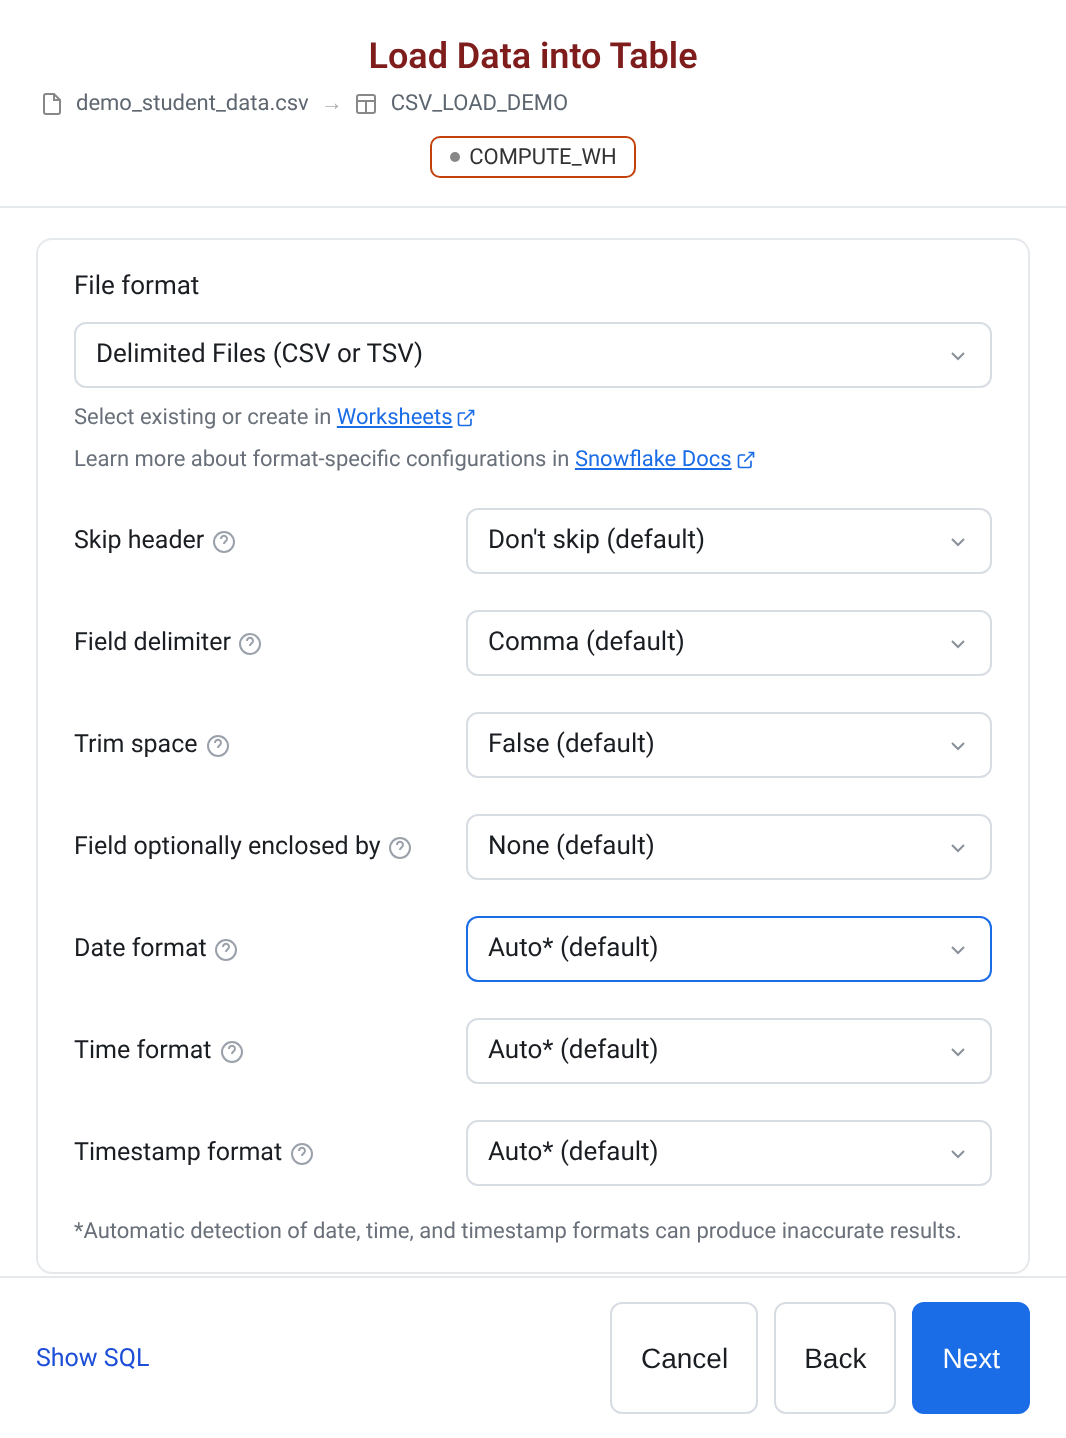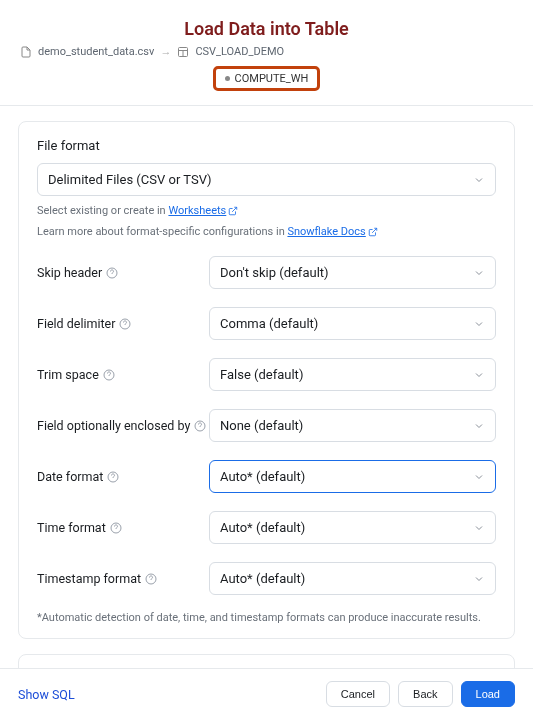--- a/index.html
+++ b/index.html
@@ -39,21 +39,21 @@
       color: #aaa;
     }
     .breadcrumb .bc-icon {
       display: inline-flex;
       vertical-align: middle;
     }
     .chip {
       display: inline-flex;
       align-items: center;
       gap: 5px;
-      border: 3px solid #c2410c;
+      border: 1px solid #c2410c;
       border-radius: 5px;
       font-size: 11px;
       padding: 3px 9px;
       color: #333;
       background: #fff;
     }
     .chip .dot {
       width: 5px;
       height: 5px;
       border-radius: 50%;
@@ -107,20 +107,21 @@
       text-decoration: underline;
     }
     .ext-icon {
       display: inline-flex;
       vertical-align: middle;
       margin-left: 2px;
     }
     .field-row {
       display: flex;
       margin-top: 18px;
+      gap: 24px;
     }
     .field-label {
       width: 172px;
       font-size: 12.5px;
       color: #1a1d21;
       display: flex;
       align-items: center;
       gap: 4px;
     }
     .field-control {
@@ -150,22 +151,22 @@
     .footer-left {
       font-size: 12.5px;
       color: #1d4ed8;
       cursor: pointer;
     }
     .footer-right {
       display: flex;
       gap: 8px;
     }
     .btn {
-      font-size: 11px;
-      padding: 6px 14px;
+      font-size: 14px;
+      padding: 19px 14px;
       border-radius: 6px;
       cursor: pointer;
       border: 1px solid #d8dde3;
       background: #fff;
       color: #1a1d21;
     }
     .btn-primary {
       background: #1a6ce7;
       border-color: #1a6ce7;
       color: #fff;
@@ -408,15 +409,15 @@
         </svg>
       </span>
   </div>
 </div>
 
 <div class="footer">
   <div class="footer-left">Show SQL</div>
   <div class="footer-right">
     <button class="btn">Cancel</button>
     <button class="btn">Back</button>
-    <button class="btn btn-primary">Load</button>
+    <button class="btn btn-primary">Next</button>
   </div>
 </div>
 
 </body></html>

